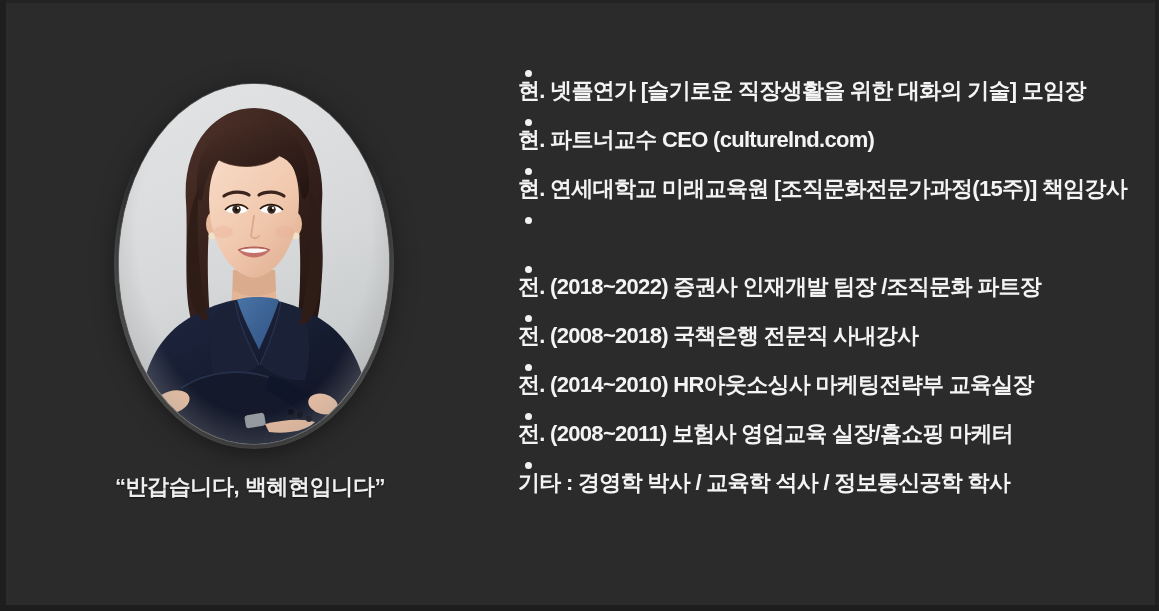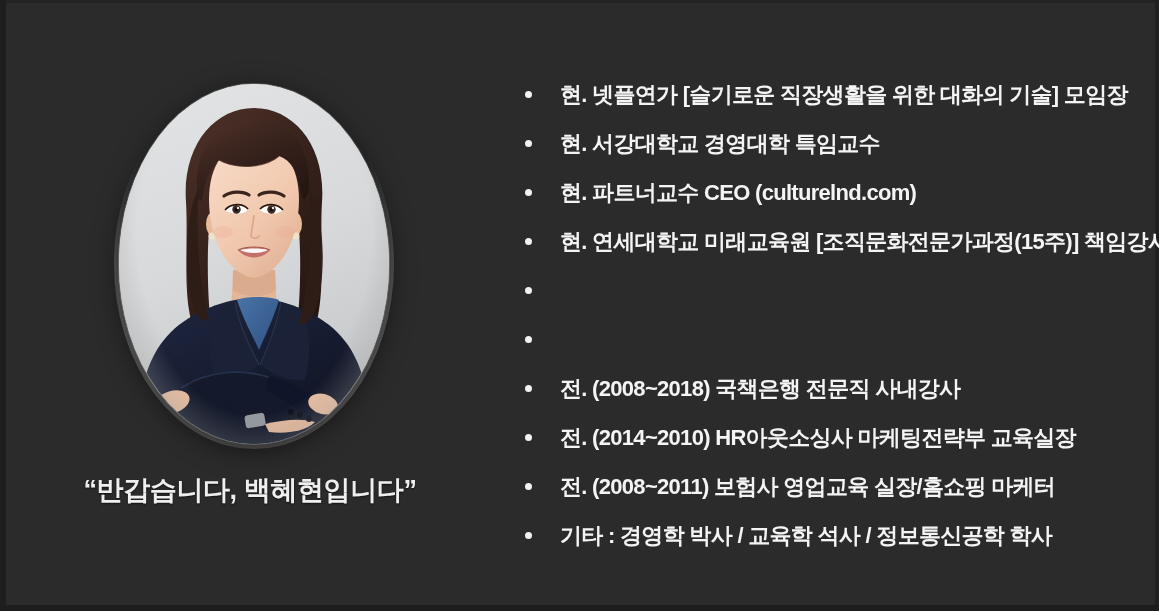--- a/index.html
+++ b/index.html
@@ -48,38 +48,38 @@
   }
 
   .photo-svg { display:block; width:100%; height:100%; }
 
   .caption {
     position:absolute;
     left:0; top:472px;
     width:500px;
     text-align:center;
     color:#efefef;
-    font-size:27px;
+    font-size:22px;
     font-weight:bold;
     letter-spacing:-0.4px;
     text-shadow:0 1px 2px rgba(0,0,0,0.6);
   }
   .caption-inner { display:inline-block; }
 
   
   .bullets {
     position:absolute;
     left:518px; top:70px;
     width:620px;
   }
 
   .bullet-row {
     display:flex;
-    align-items:center;
     height:49px;
+    flex-direction:column;
   }
 
   .bullet-dot {
     flex:0 0 auto;
     width:7px; height:7px;
     border-radius:50%;
     background:#f2f2f2;
     margin-right:28px;
     margin-left:7px;
   }
@@ -232,41 +232,38 @@
     <span class="caption-inner">“반갑습니다, 백혜현입니다”</span>
   </div>
 
   <div class="bullets">
 
     <div class="bullet-row">
       <span class="bullet-dot"></span>
       <span class="bullet-text">현. 넷플연가 [슬기로운 직장생활을 위한 대화의 기술] 모임장</span>
     </div>
 
-    <div class="bullet-row">
-      <span class="bullet-dot"></span>
-      <span class="bullet-text">현. 서강대학교 경영대학 특임교수</span>
-    </div>
 
     <div class="bullet-row">
       <span class="bullet-dot"></span>
       <span class="bullet-text">현. 파트너교수 CEO (culturelnd.com)</span>
     </div>
 
     <div class="bullet-row">
       <span class="bullet-dot"></span>
       <span class="bullet-text">현. 연세대학교 미래교육원 [조직문화전문가과정(15주)] 책임강사</span>
     </div>
 
     <div class="bullet-row">
       <span class="bullet-dot"></span>
     </div>
 
     <div class="bullet-row">
       <span class="bullet-dot"></span>
+      <span class="bullet-text">전. (2018~2022) 증권사 인재개발 팀장 /조직문화 파트장</span>
     </div>
 
     <div class="bullet-row">
       <span class="bullet-dot"></span>
       <span class="bullet-text">전. (2008~2018) 국책은행 전문직 사내강사</span>
     </div>
 
     <div class="bullet-row">
       <span class="bullet-dot"></span>
       <span class="bullet-text">전. (2014~2010) HR아웃소싱사 마케팅전략부 교육실장</span>

